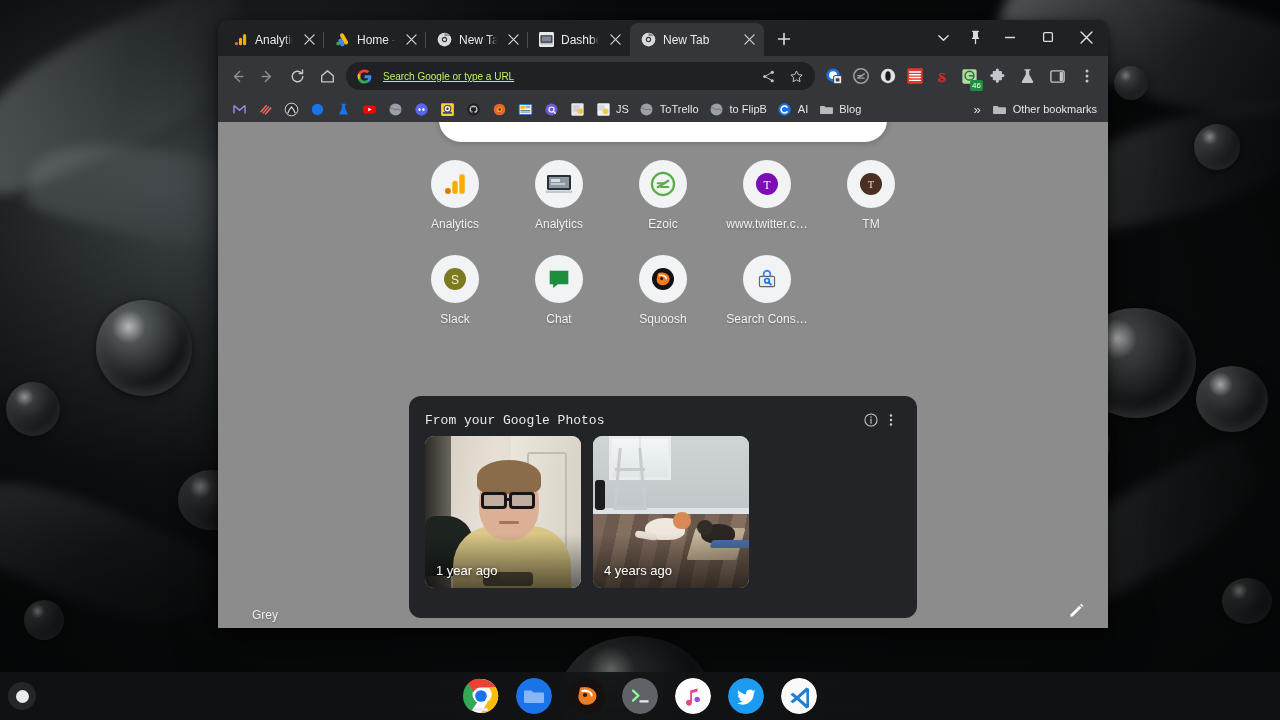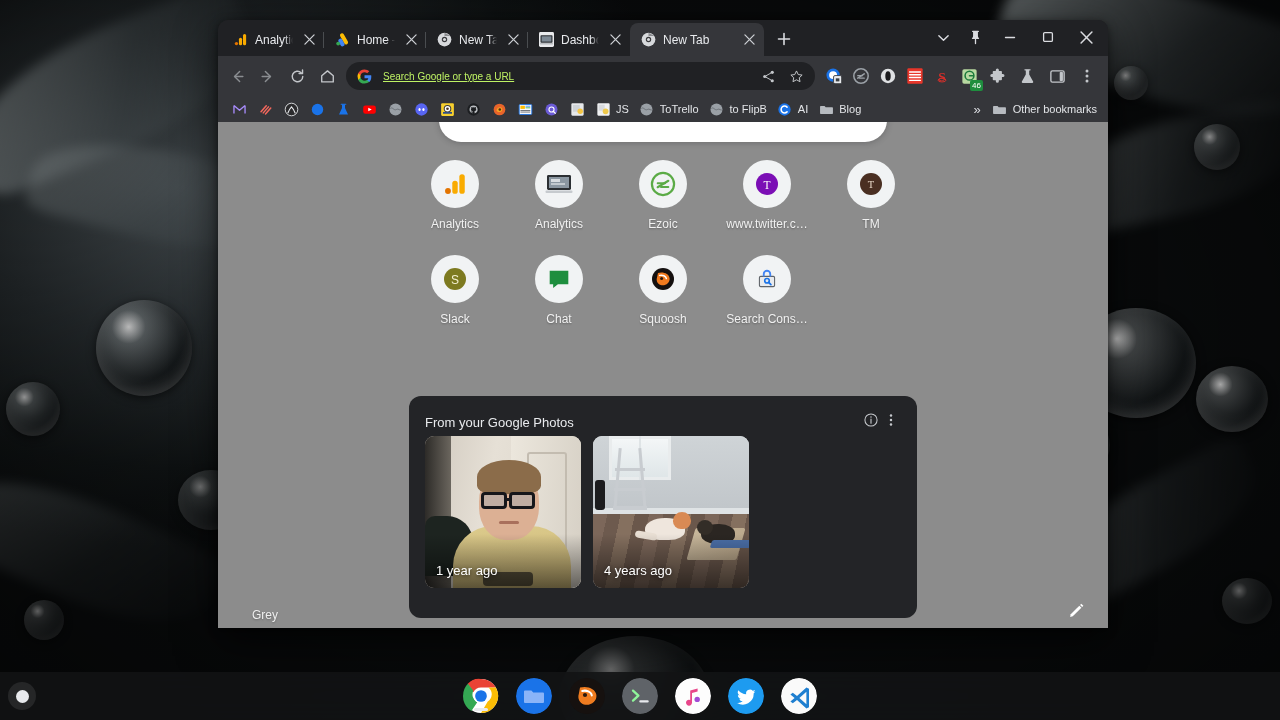--- a/index.html
+++ b/index.html
@@ -264,21 +264,21 @@
   
   .photos-card {
     position:absolute;
     left:50%; transform:translateX(-50%);
     top:274px;
     width:508px; height:222px;
     background:#232427;
     border-radius:12px;
     padding:14px 16px 16px;
   }
-  .pc-head { display:flex; align-items:flex-end; height:20px; }
+  .pc-head { display:flex; align-items:center; height:20px;font-family:Liberation Mono, monospace; }
   .pc-title { font-size:13px; color:#e8eaed; flex:1 1 auto; }
   .pc-ico { width:20px; height:20px; display:flex; align-items:center; justify-content:center; color:#c6c9cd; flex:0 0 20px;}
   .pc-grid { display:flex; gap:12px; margin-top:6px; }
   .photo {
     width:156px; height:152px;
     border-radius:9px;
     position:relative;
     overflow:hidden;
   }
   .photo .plabel {

